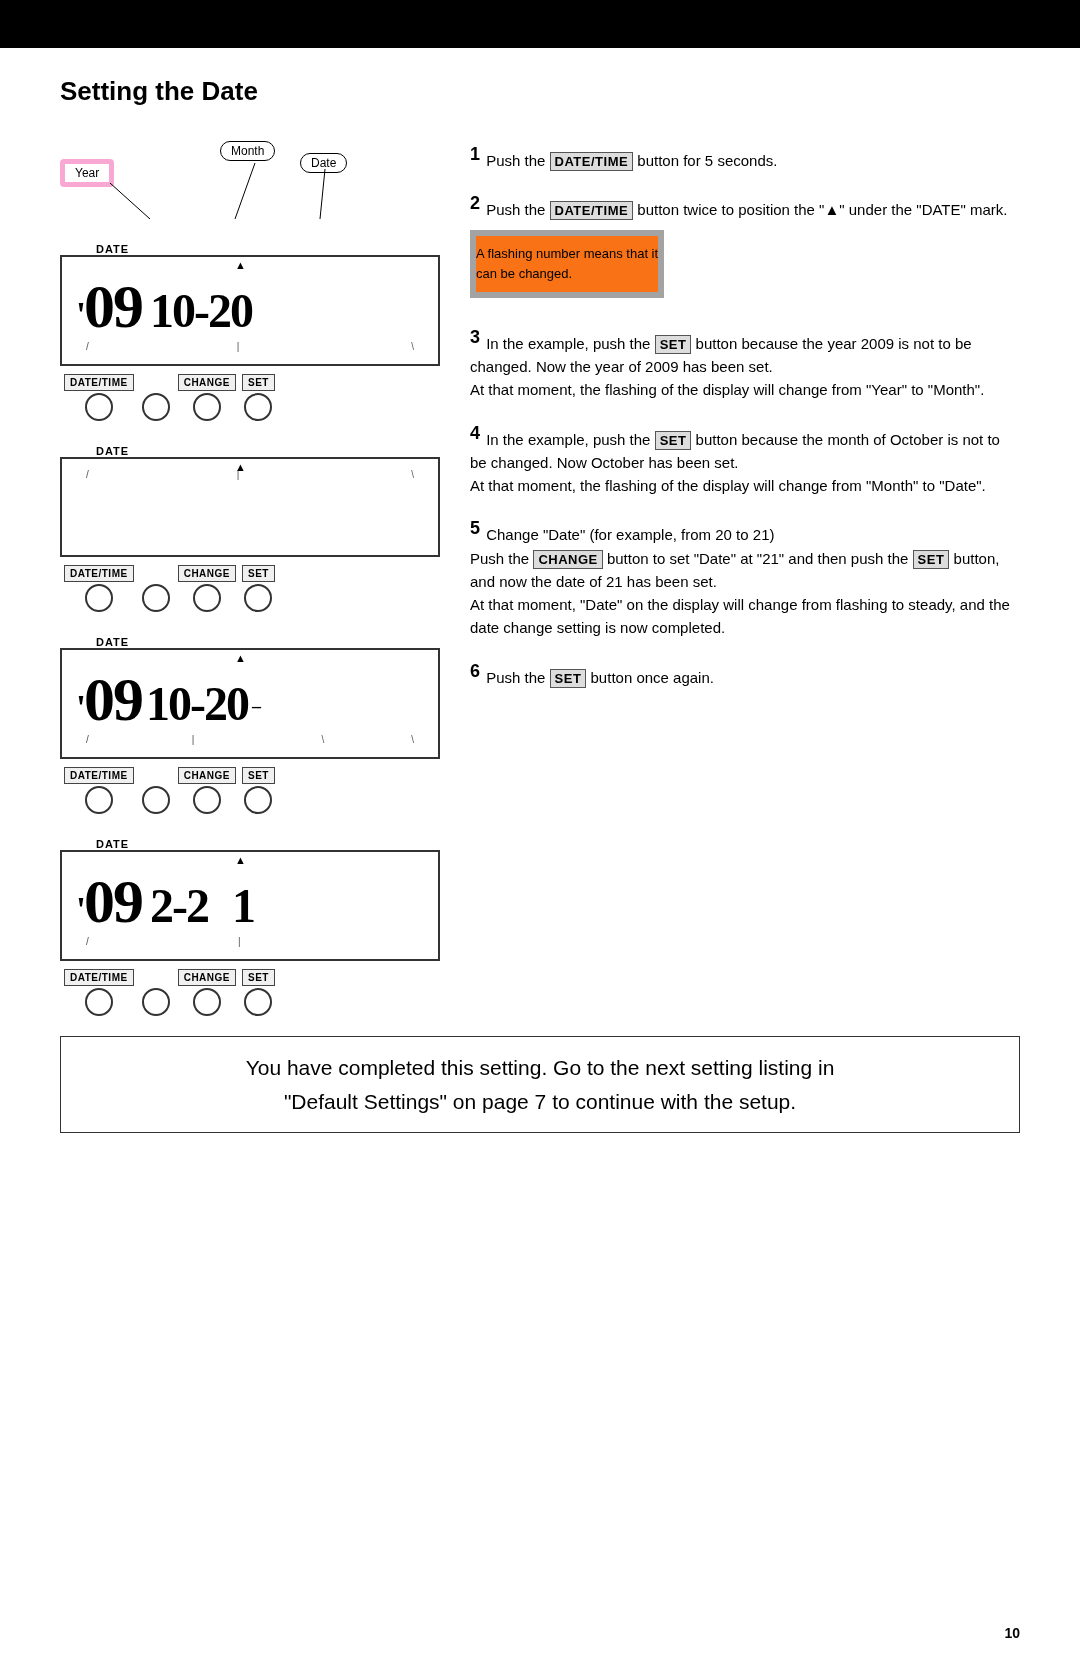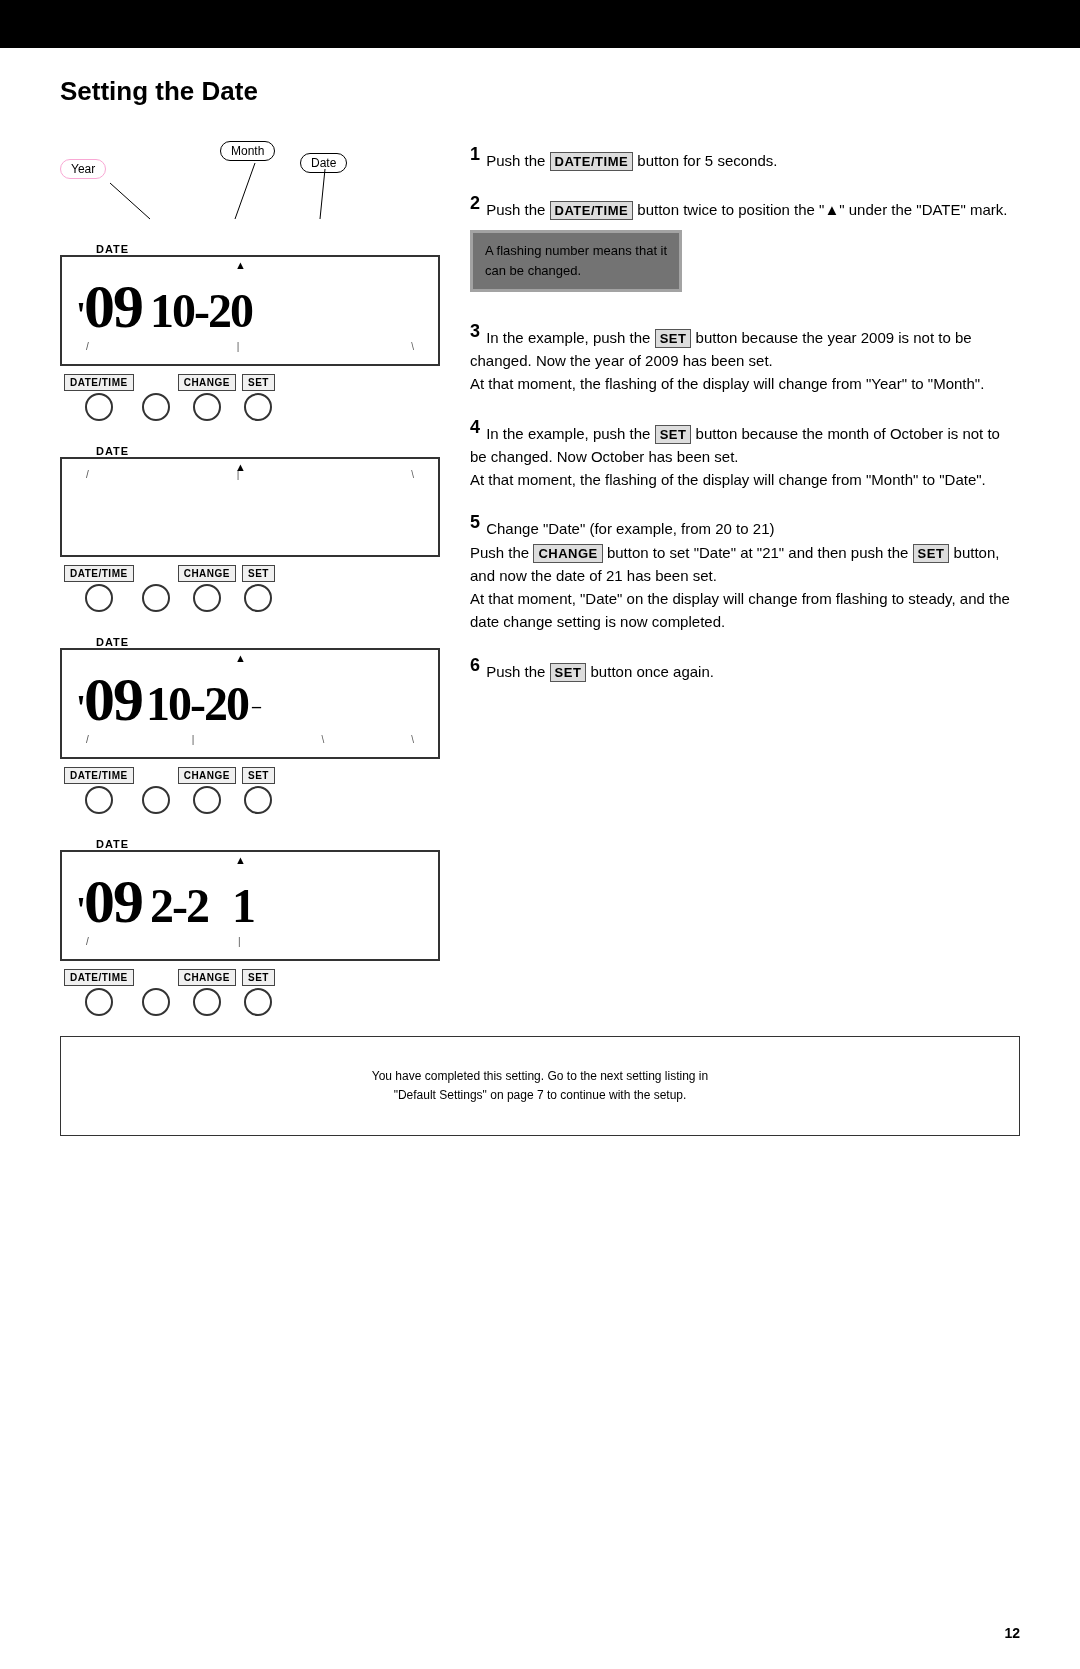--- a/index.html
+++ b/index.html
@@ -105,41 +105,41 @@
     .inline-box {
       display: inline;
       border: 1px solid #555;
       padding: 1px 4px;
       background: #ddd;
       font-size: 13px;
       font-weight: bold;
       letter-spacing: 0.5px;
     }
     .note-box {
-      border: 3px solid #a3a3a3;
-      padding: 8px 12px;
+      border: 6px solid #a3a3a3;
+      padding: 8px 0;
       margin: 8px 0;
       font-size: 13px;
-      background: #737373;
+      background: #f97316;
       display: inline-block;
     }
     
     .page-number {
       position: absolute;
       bottom: 28px;
       right: 60px;
       font-size: 14px;
       font-weight: bold;
     }
     .footer-box {
       border: 1px solid #333;
-      padding: 30px 20px;
+      padding: 14px 20px;
       margin-top: 20px;
       text-align: center;
-      font-size: 12px;
+      font-size: 21px;
       line-height: 1.6;
     }
     
     .display-wrapper {
       position: relative;
       margin-top: 22px;
     }
     .display-date-label {
       font-size: 11px;
       font-weight: bold;
@@ -151,22 +151,22 @@
 
     
     .annot-container {
       position: relative;
       height: 80px;
     }
     .annot-year {
       position: absolute;
       top: 18px;
       left: 0px;
-      border: 1px solid #f9a8d4;
-      border-radius: 10px;
+      border: 5px solid #f9a8d4;
+      border-radius: 4px;
       padding: 2px 10px;
       font-size: 12px;
     }
     .annot-month {
       position: absolute;
       top: 0px;
       left: 160px;
       border: 1px solid #000;
       border-radius: 10px;
       padding: 2px 10px;
@@ -390,13 +390,13 @@
     </div>
   </div>
 
   <div class="footer-box">
     <span>You have completed this setting.  Go to the next setting listing in</span><br>
     <span>"Default Settings" on page 7 to continue with the setup.</span>
   </div>
 
 </div>
 
-<div class="page-number">12</div>
+<div class="page-number">10</div>
 
 </body></html>

